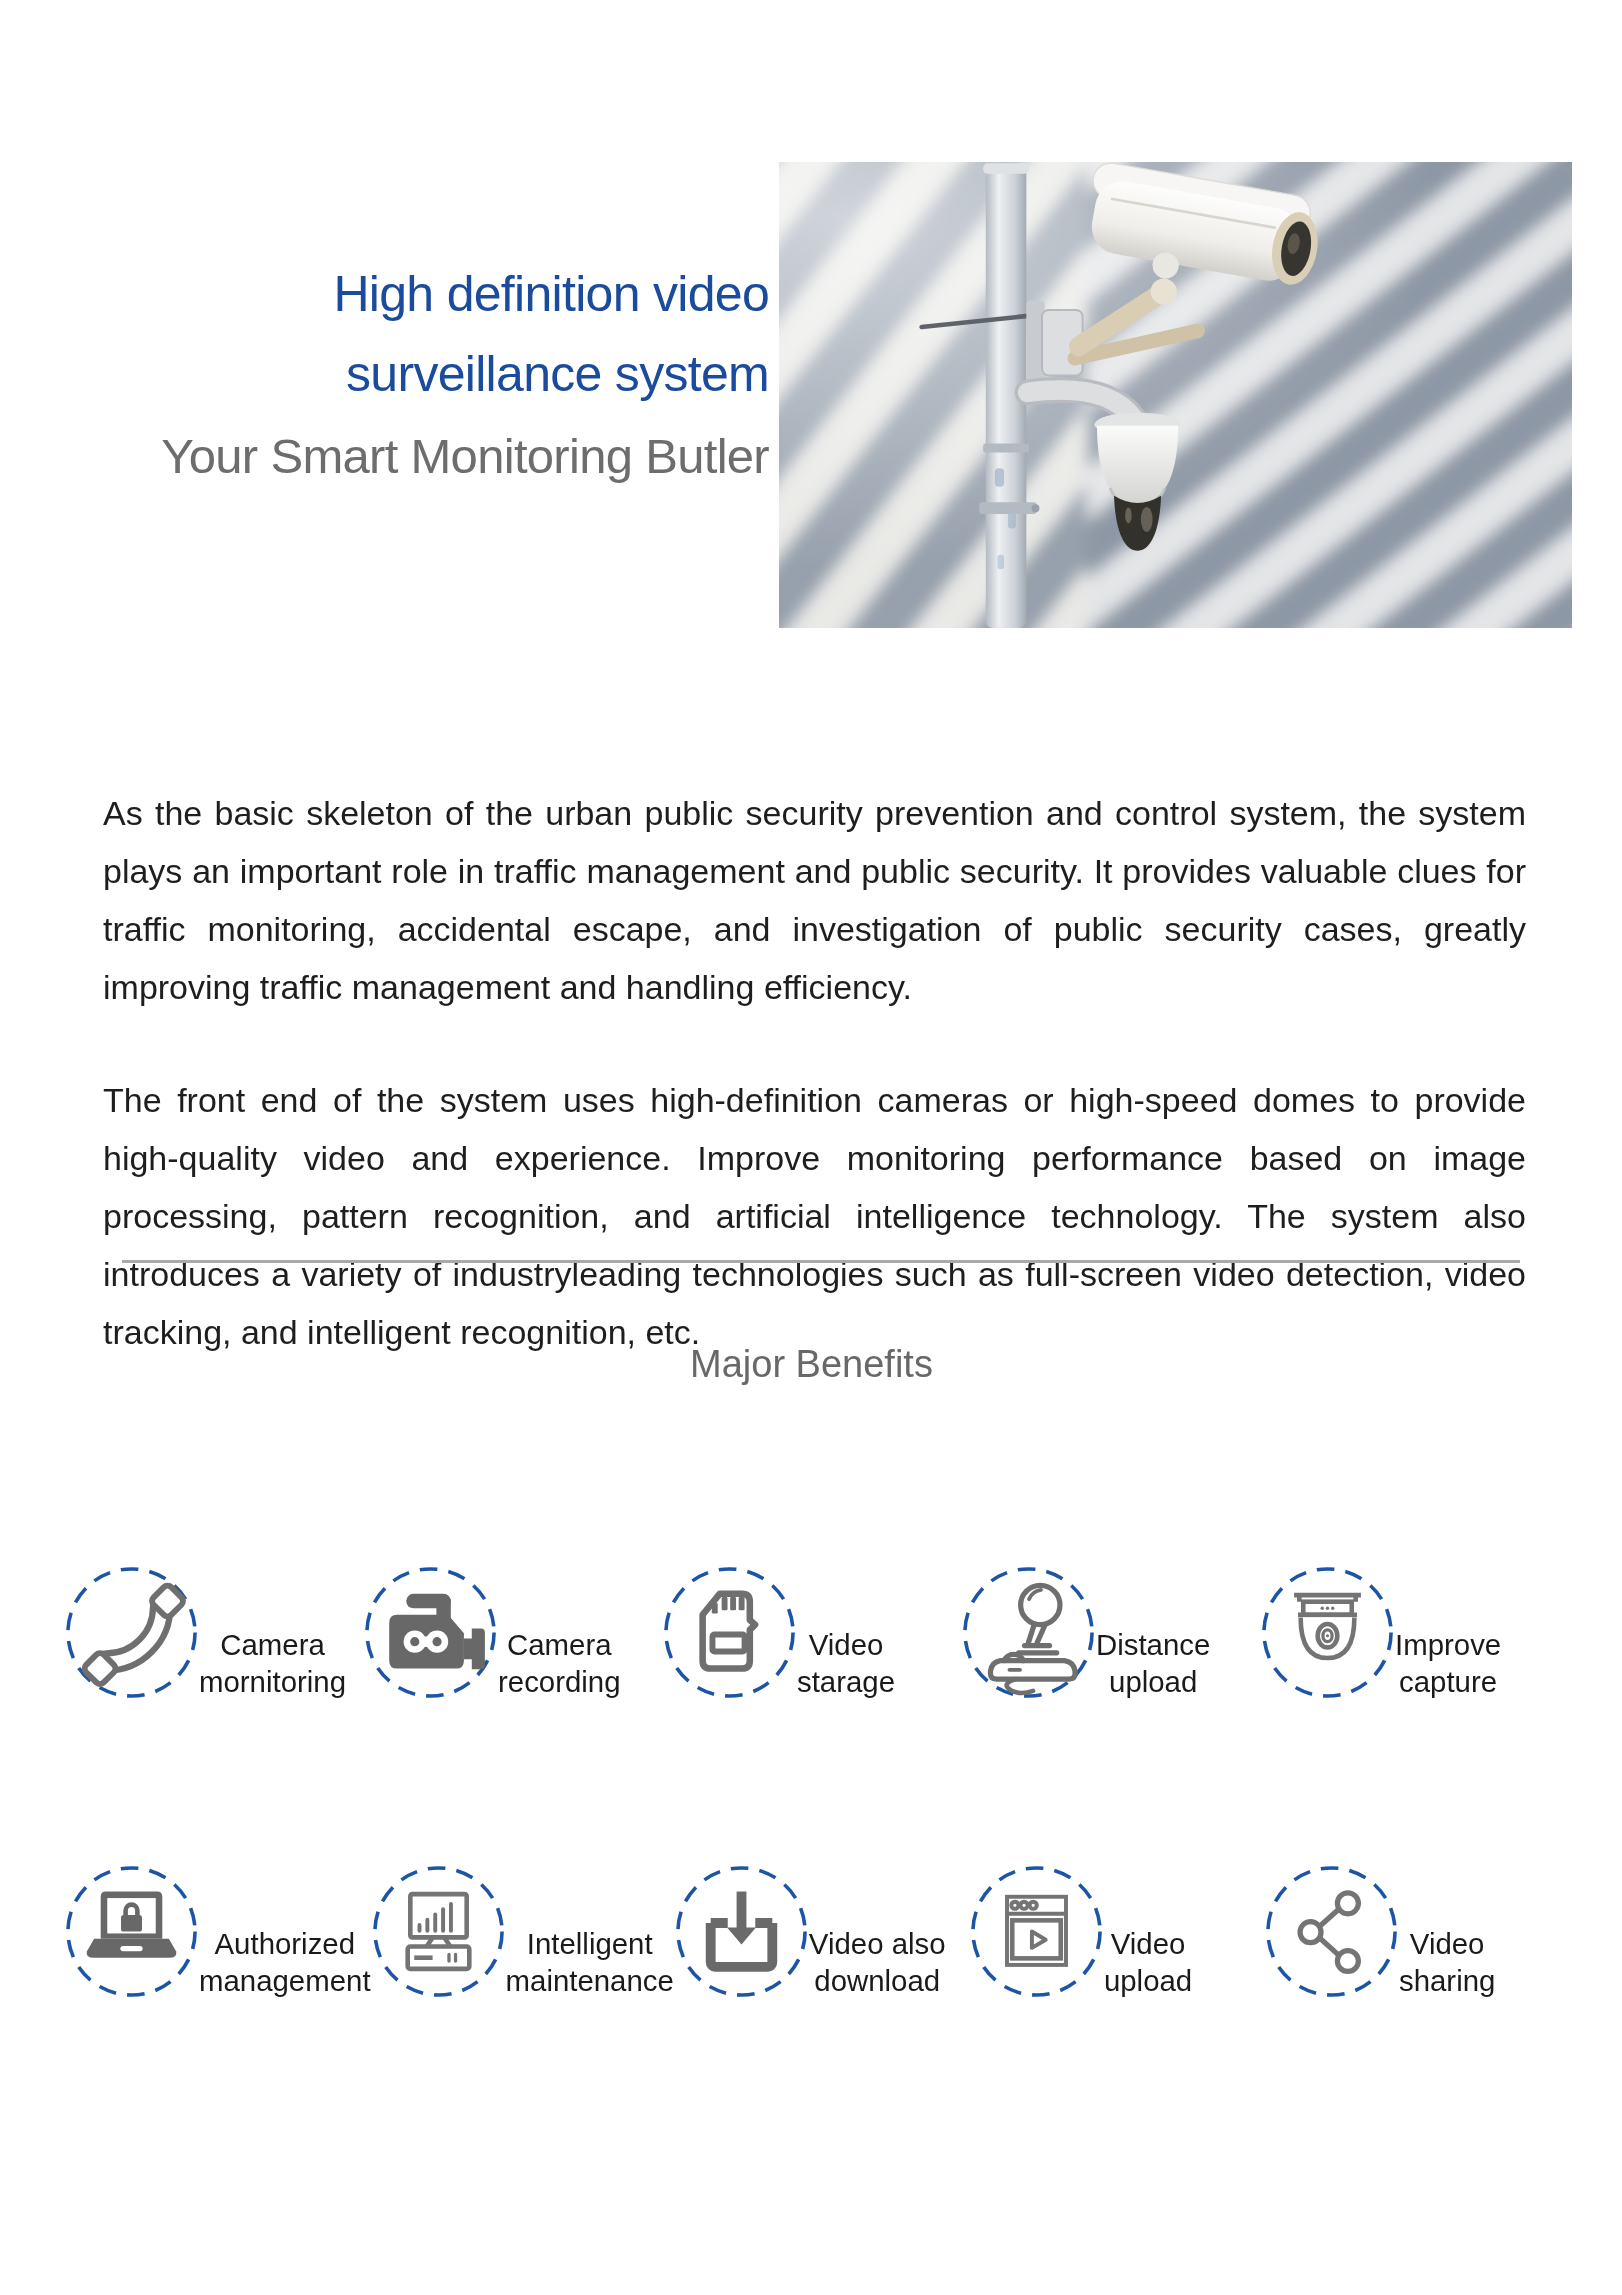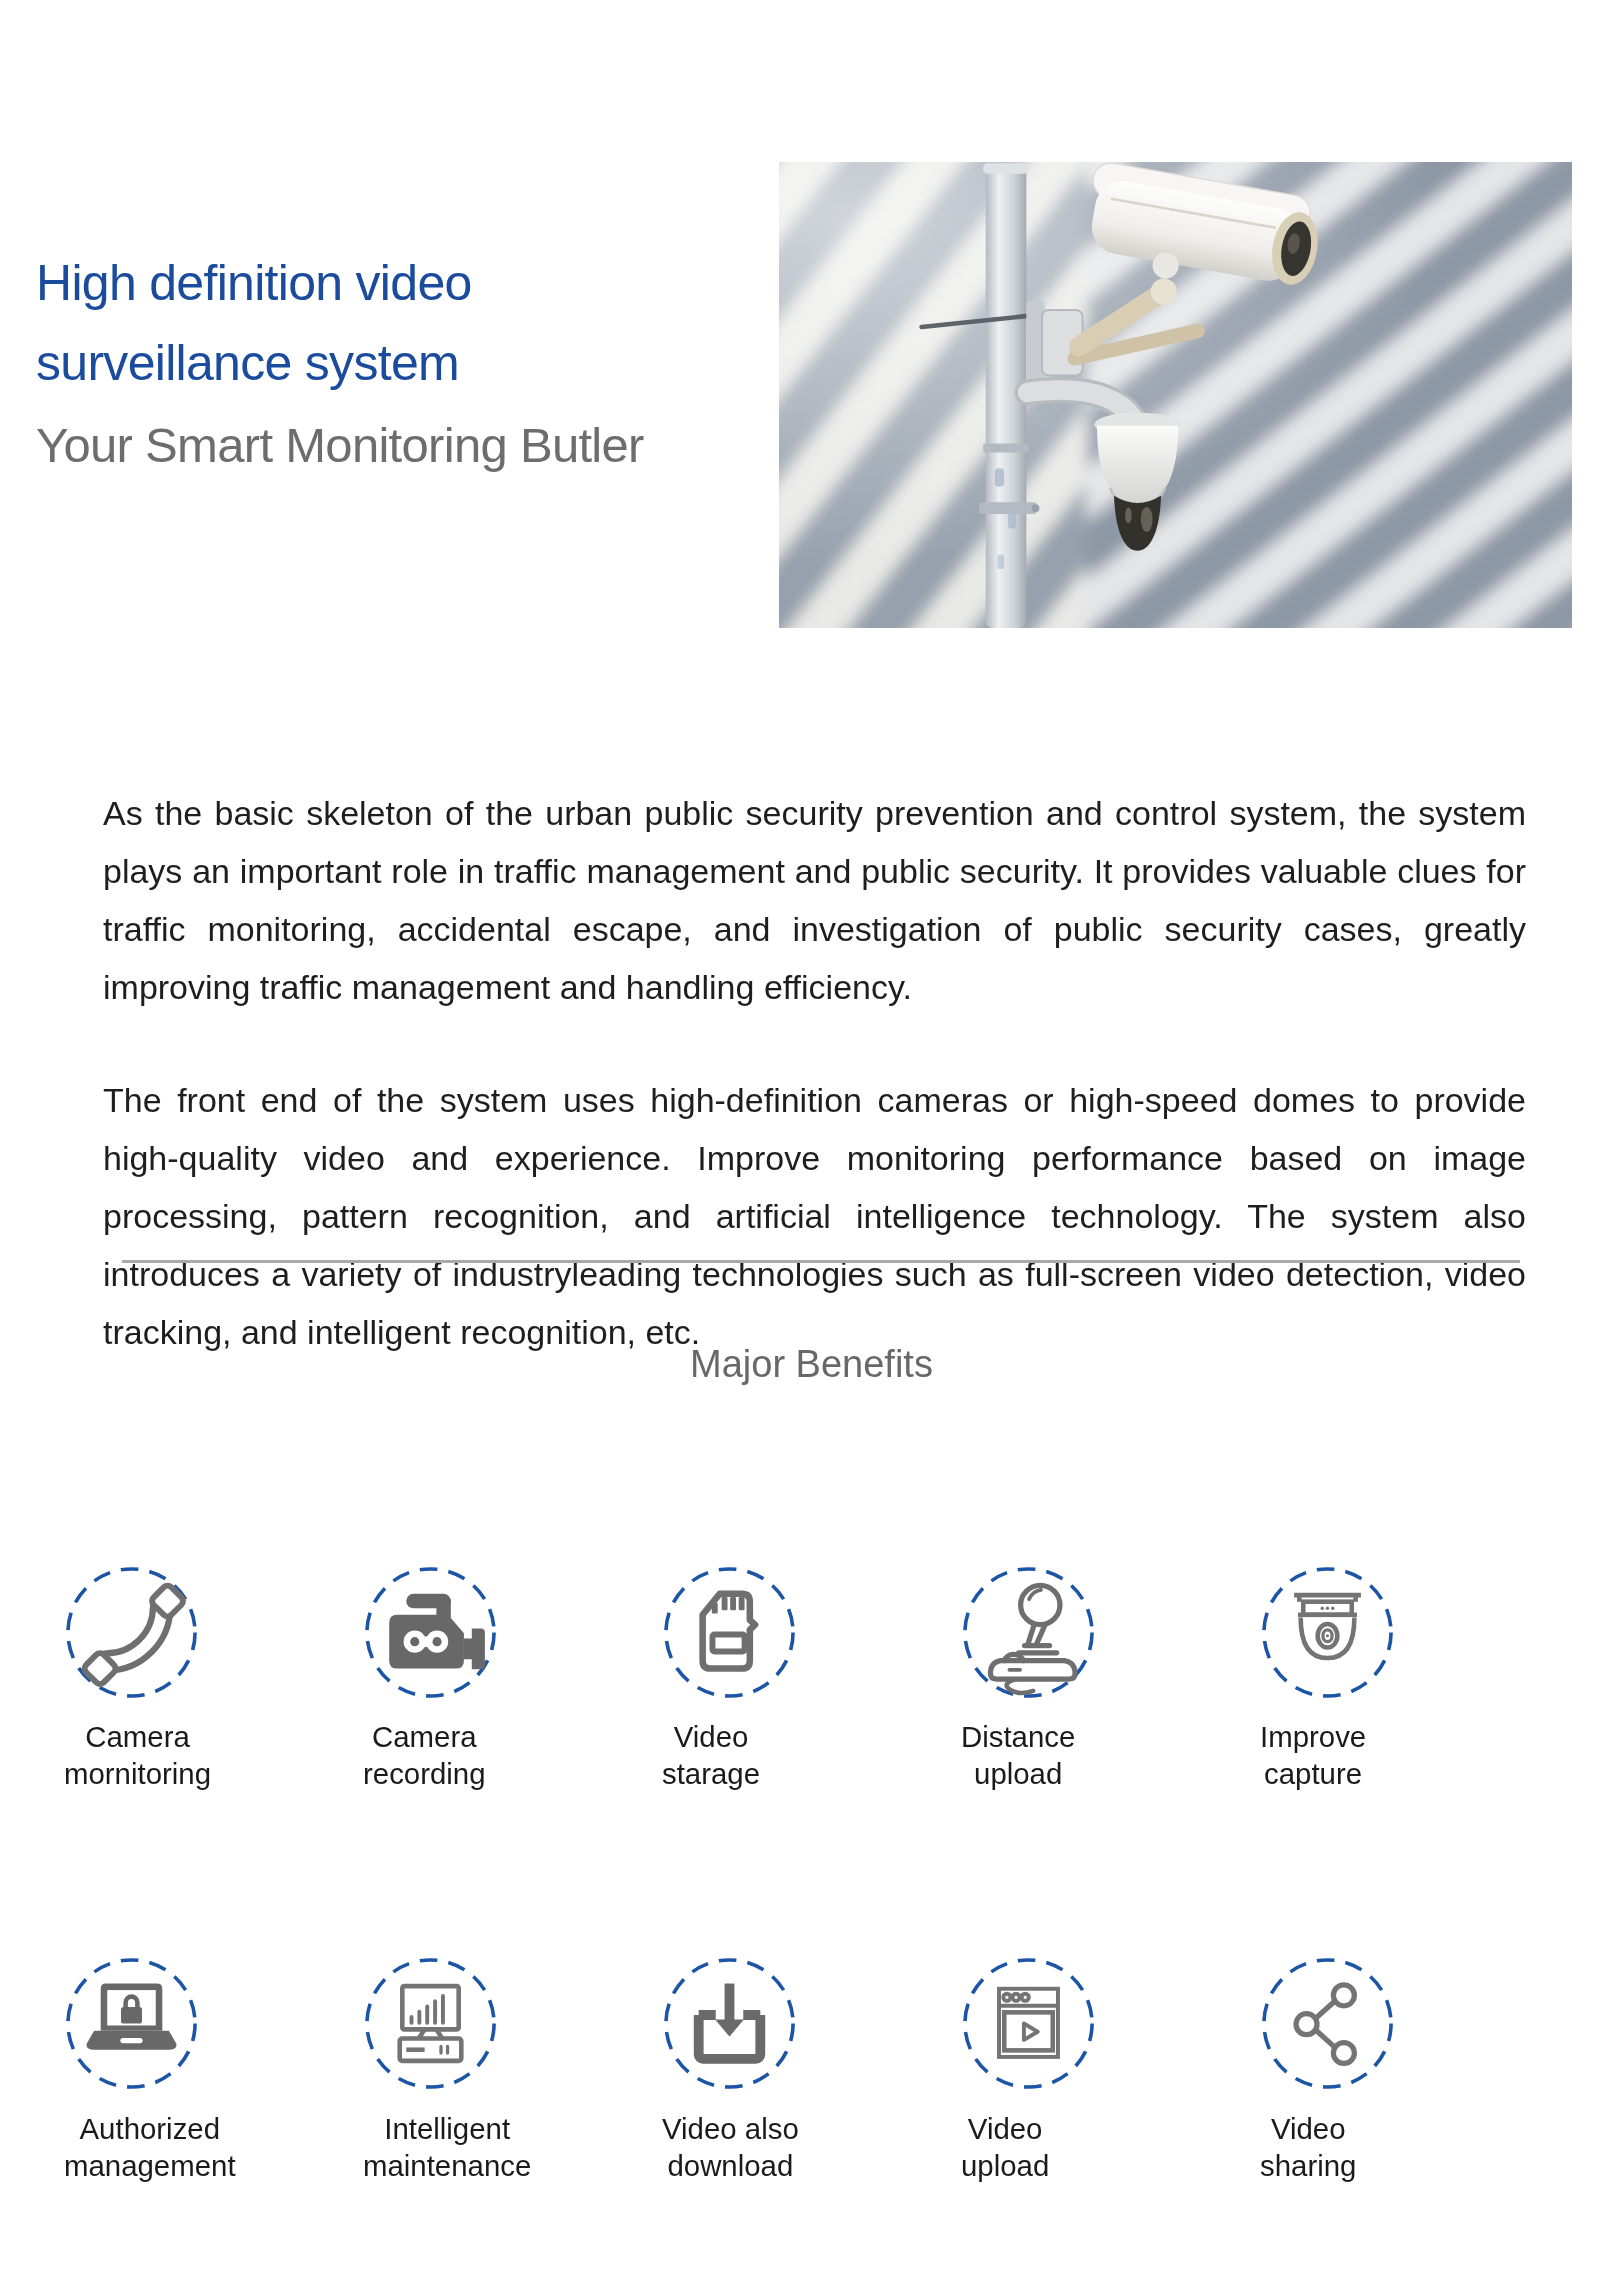--- a/index.html
+++ b/index.html
@@ -7,22 +7,22 @@
     width:1623px; height:2295px;
     background:#ffffff;
     font-family:"Liberation Sans", sans-serif;
     position:relative;
     overflow:hidden;
   }
   .page { position:absolute; inset:0; background:#ffffff; }
 
   
   .hero-title-block {
-    position:absolute; top:243px; left:36px; width:733px;
-    text-align:left;
+    position:absolute; top:254px; left:36px; width:733px;
+    text-align:right;
   }
   .title-line {
     font-size:50px; line-height:80px; font-weight:400;
     color:#1a4b9c; letter-spacing:-0.7px; white-space:nowrap;
   }
   .hero-subtitle {
     margin-top:3.9px; font-size:49px; line-height:77px; font-weight:400;
     color:#6d6d6d; letter-spacing:-0.7px; white-space:nowrap;
   }
   .hero-photo {
@@ -47,21 +47,21 @@
   .benefits-heading {
     position:absolute; top:1343px; left:0; width:1623px;
     text-align:center; font-size:38px; font-weight:400; color:#686868;
   }
 
   
   .benefits { position:absolute; top:1565px; left:64px; width:1495px; }
   .benefit-row { display:flex; }
   .benefit-row.second { margin-top:164px; }
   .benefit {
-    flex:1 1 0; display:flex; flex-direction:column; align-items:flex-start;
+    flex:1 1 0; display:flex; flex-direction:row; align-items:flex-end;
   }
   .badge { width:135px; height:135px; }
   .badge svg { display:block; width:135px; height:135px; }
   .benefit-label {
     margin-top:18.3px; font-size:29.4px; line-height:37px;
     color:#1a1a1a; text-align:center; white-space:pre-line;
   }
 </style>
 </head>
 <body>

